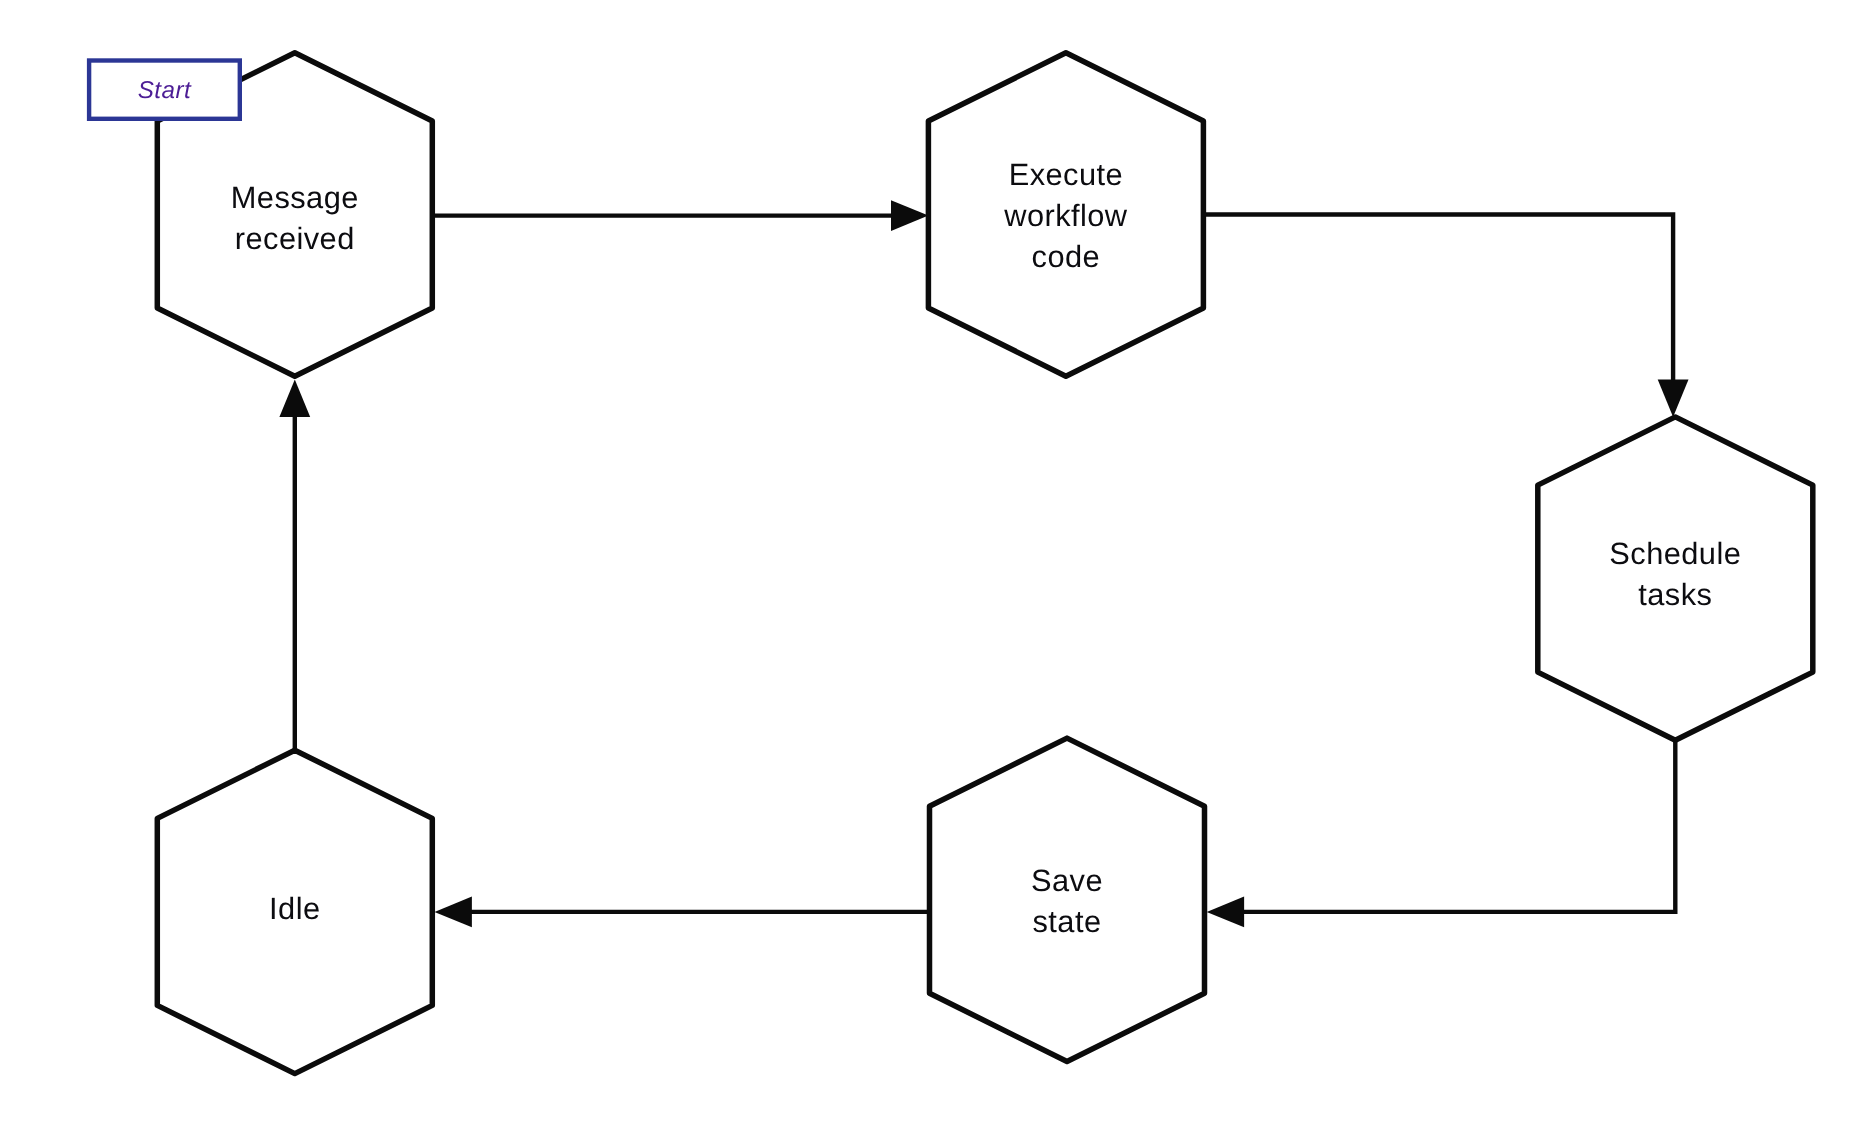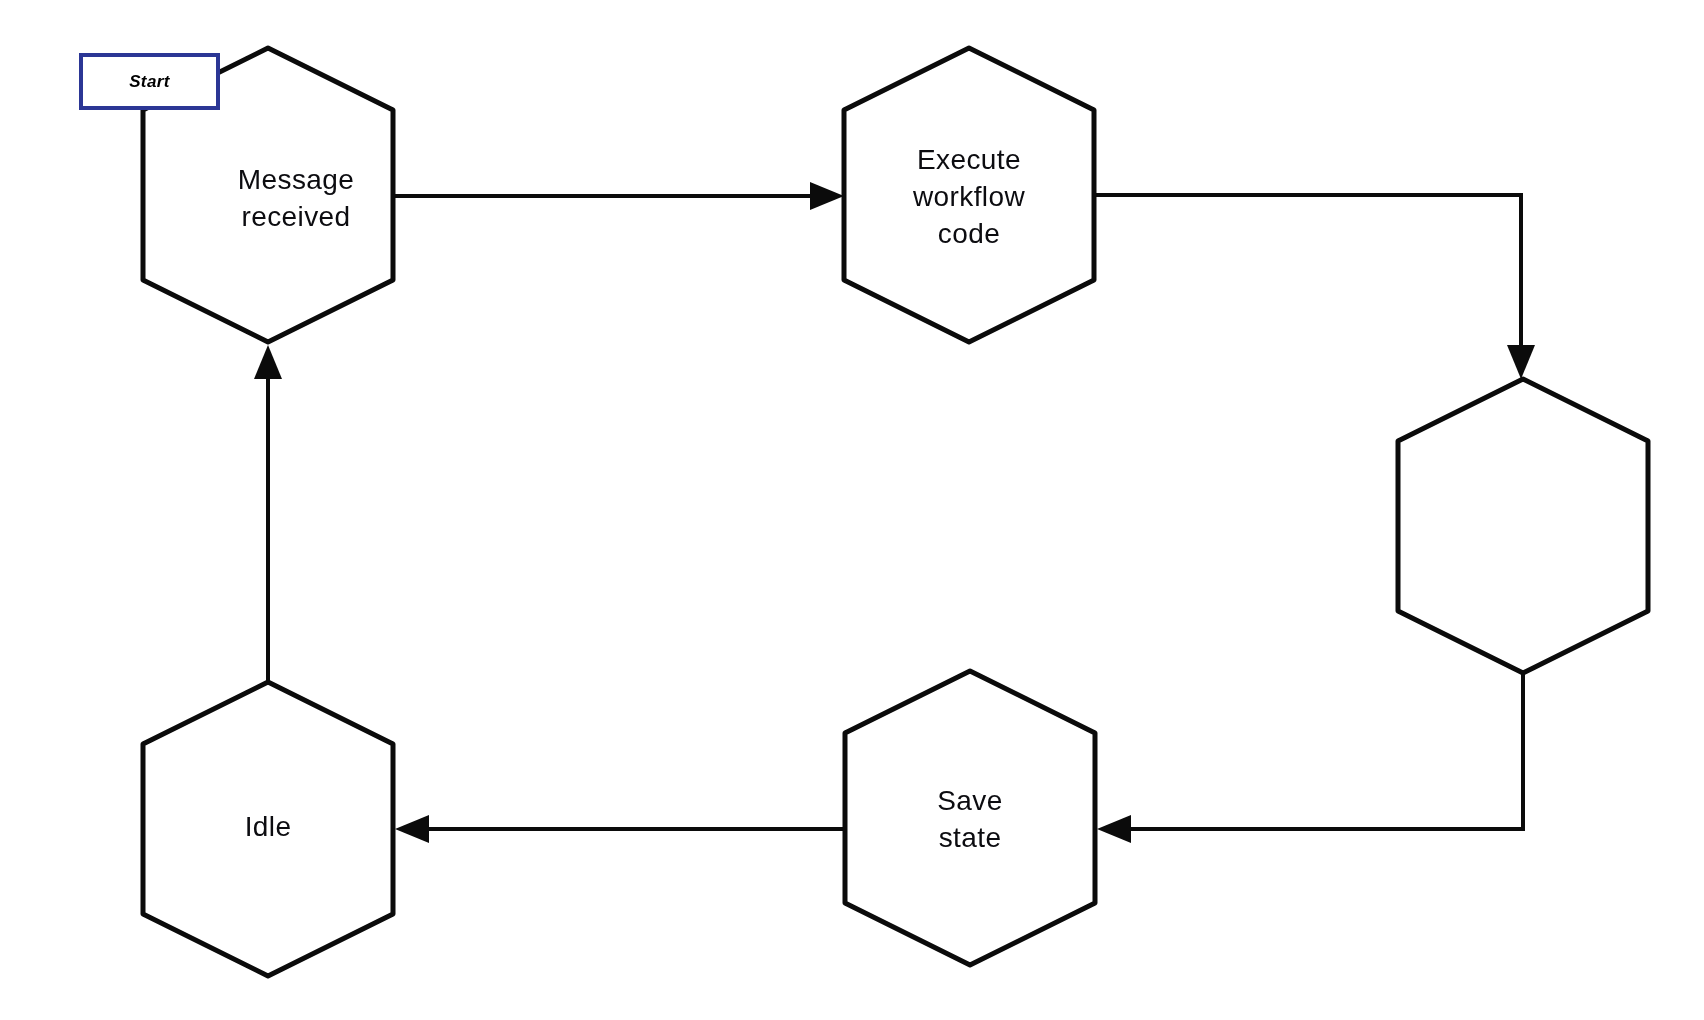--- a/index.html
+++ b/index.html
@@ -54,24 +54,23 @@
     height: 57px;
     box-sizing: border-box;
     background: #ffffff;
     border: 4.5px solid #2b3695;
     display: flex;
     align-items: center;
     justify-content: center;
   }
   .start-badge span {
     font-style: italic;
-    font-size: 17px;
+    font-size: 22px;
     letter-spacing: 0.4px;
-    color: #000000;
-    font-weight: bold;
+    color: #4c1d95;
   }
 </style>
 </head>
 <body>
 
 <div class="stage">
 
   <svg width="1704" height="1020" viewBox="0 0 1704 1020">
 
     <g>
@@ -103,26 +102,28 @@
     <polygon class="hex" points="969,48 1094,110 1094,280 969,342 844,280 844,110"></polygon>
     <polygon class="hex" points="1523,379 1648,441 1648,611 1523,673 1398,611 1398,441"></polygon>
     <polygon class="hex" points="970,671 1095,733 1095,903 970,965 845,903 845,733"></polygon>
     <polygon class="hex" points="268,682 393,744 393,914 268,976 143,914 143,744"></polygon>
   </svg>
 
   <div class="start-badge">
     <span>Start</span>
   </div>
 
-  <div class="node-label" style="left:268px; top:198px;margin-left:28px;">Message
+  <div class="node-label" style="left:268px; top:198px;">Message
 received</div>
 
   <div class="node-label" style="left:969px; top:196px;">Execute
 workflow
 code</div>
 
+  <div class="node-label" style="left:1523px; top:522px;">Schedule
+tasks</div>
 
   <div class="node-label" style="left:970px; top:819px;text-align:center;">Save
 state</div>
 
   <div class="node-label" style="left:268px; top:826px;">Idle</div>
 
 </div>
 
 </body></html>

